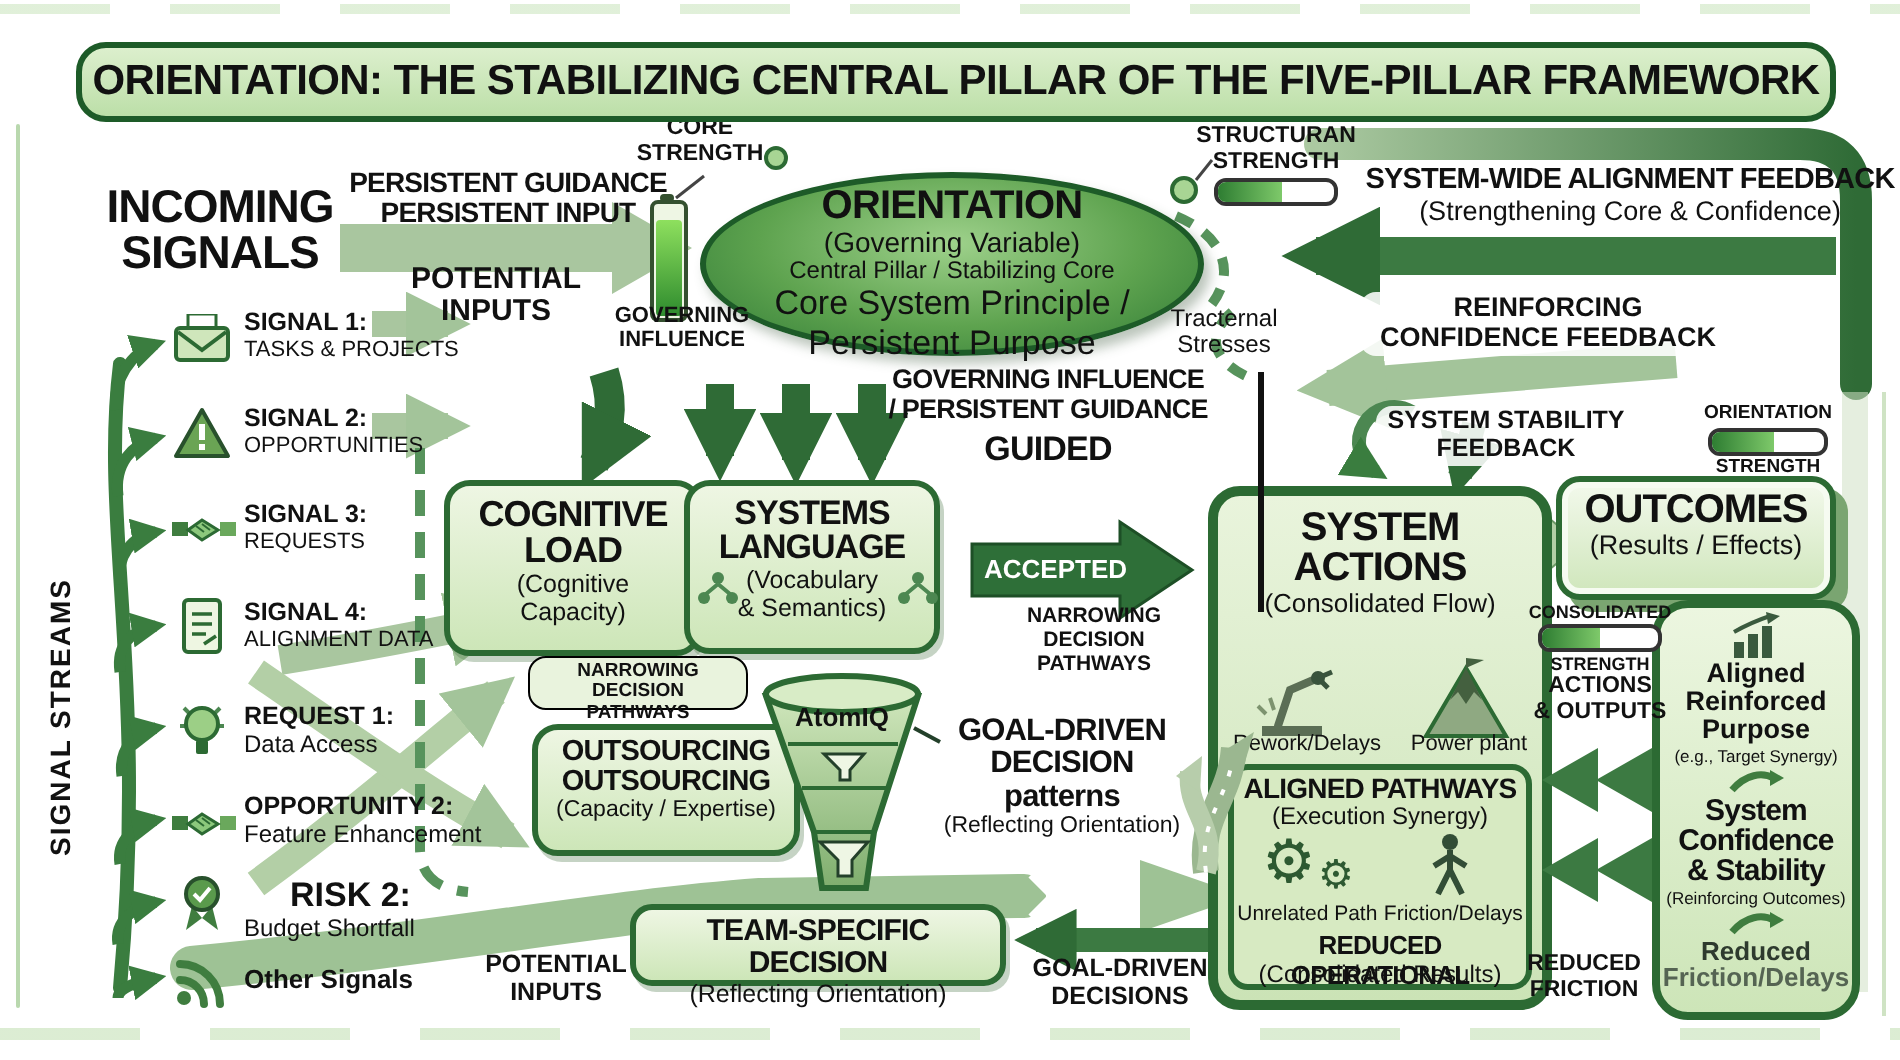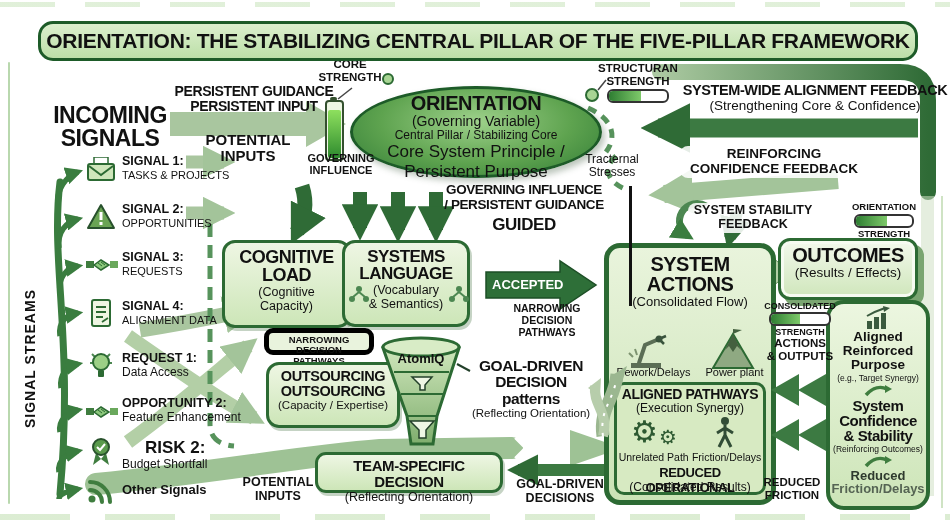--- a/index.html
+++ b/index.html
@@ -134,21 +134,21 @@
       <path d="M11,7 L5,12 M11,7 L17,12" stroke="#4c8751" stroke-width="2"></path>
       </svg>
     <svg class="abs" style="left:103px;top:42px;" width="22" height="18">
       <circle cx="11" cy="4" r="3" fill="#4c8751"></circle>
         <circle cx="4" cy="14" r="3" fill="#4c8751"></circle>
         <circle cx="18" cy="14" r="3" fill="#4c8751"></circle>
       <path d="M11,7 L5,12 M11,7 L17,12" stroke="#4c8751" stroke-width="2"></path>
       </svg>
   </div>
 
-  <div class="abs boxes ctr" style="left:264px;top:328px;width:110px;height:27px;border:5px solid #000000;border-radius:9px;background:#e9f3dd;box-sizing:border-box;padding-top:2px;">
+  <div class="abs boxes ctr" style="left:264px;top:328px;width:110px;height:27px;border:1px solid #000000;border-radius:9px;background:#e9f3dd;box-sizing:border-box;padding-top:2px;">
     <div class="b" style="font-size:9.5px;line-height:1.1;">NARROWING DECISION</div>
     <div class="b" style="font-size:9.5px;line-height:1.1;">PATHWAYS</div>
   </div>
 
   <div class="abs boxes gbox ctr" style="left:266px;top:362px;width:134px;height:66px;padding-top:4px;box-sizing:border-box;">
     <div class="b" style="font-size:14.5px;line-height:1.05;letter-spacing:-0.4px;">OUTSOURCING</div>
     <div class="b" style="font-size:14.5px;line-height:1.05;letter-spacing:-0.4px;">OUTSOURCING</div>
     <div style="font-size:11.5px;line-height:1.2;">(Capacity / Expertise)</div>
   </div>
 
@@ -271,21 +271,21 @@
     <polygon points="799,419 771,435 799,451" fill="#3c7a42"></polygon>
 
     <path d="M604,470 L518,470" stroke="#3c7a42" stroke-width="12" marker-end="url(#mDark2)"></path>
   </svg>
 
   <div class="abs titlebar">
     <span>ORIENTATION: THE STABILIZING CENTRAL PILLAR OF THE FIVE-PILLAR FRAMEWORK</span>
   </div>
 
   <div class="abs txt ctr" style="left:42px;top:92px;width:136px;">
-    <div class="b" style="font-size:23px;line-height:1.02;letter-spacing:-0.5px;margin-top:12px;">INCOMING</div>
+    <div class="b" style="font-size:23px;line-height:1.02;letter-spacing:-0.5px;">INCOMING</div>
     <div class="b" style="font-size:23px;line-height:1.02;letter-spacing:-0.5px;">SIGNALS</div>
   </div>
   <div class="abs txt vert" style="left:22px;top:248px;height:180px;">SIGNAL STREAMS</div>
 
   <div class="abs txt" style="left:86px;top:155px;">
     <svg width="30" height="26" style="position:absolute;left:0;top:2px;">
       <rect x="8" y="0" width="14" height="10" fill="#ffffff" stroke="#2c6a33" stroke-width="1.5"></rect>
       <rect x="2" y="7" width="26" height="16" rx="2" fill="#cfe6bb" stroke="#2c6a33" stroke-width="2"></rect>
       <path d="M3,9 L15,18 L27,9" stroke="#2c6a33" stroke-width="2" fill="none"></path>
       </svg>

